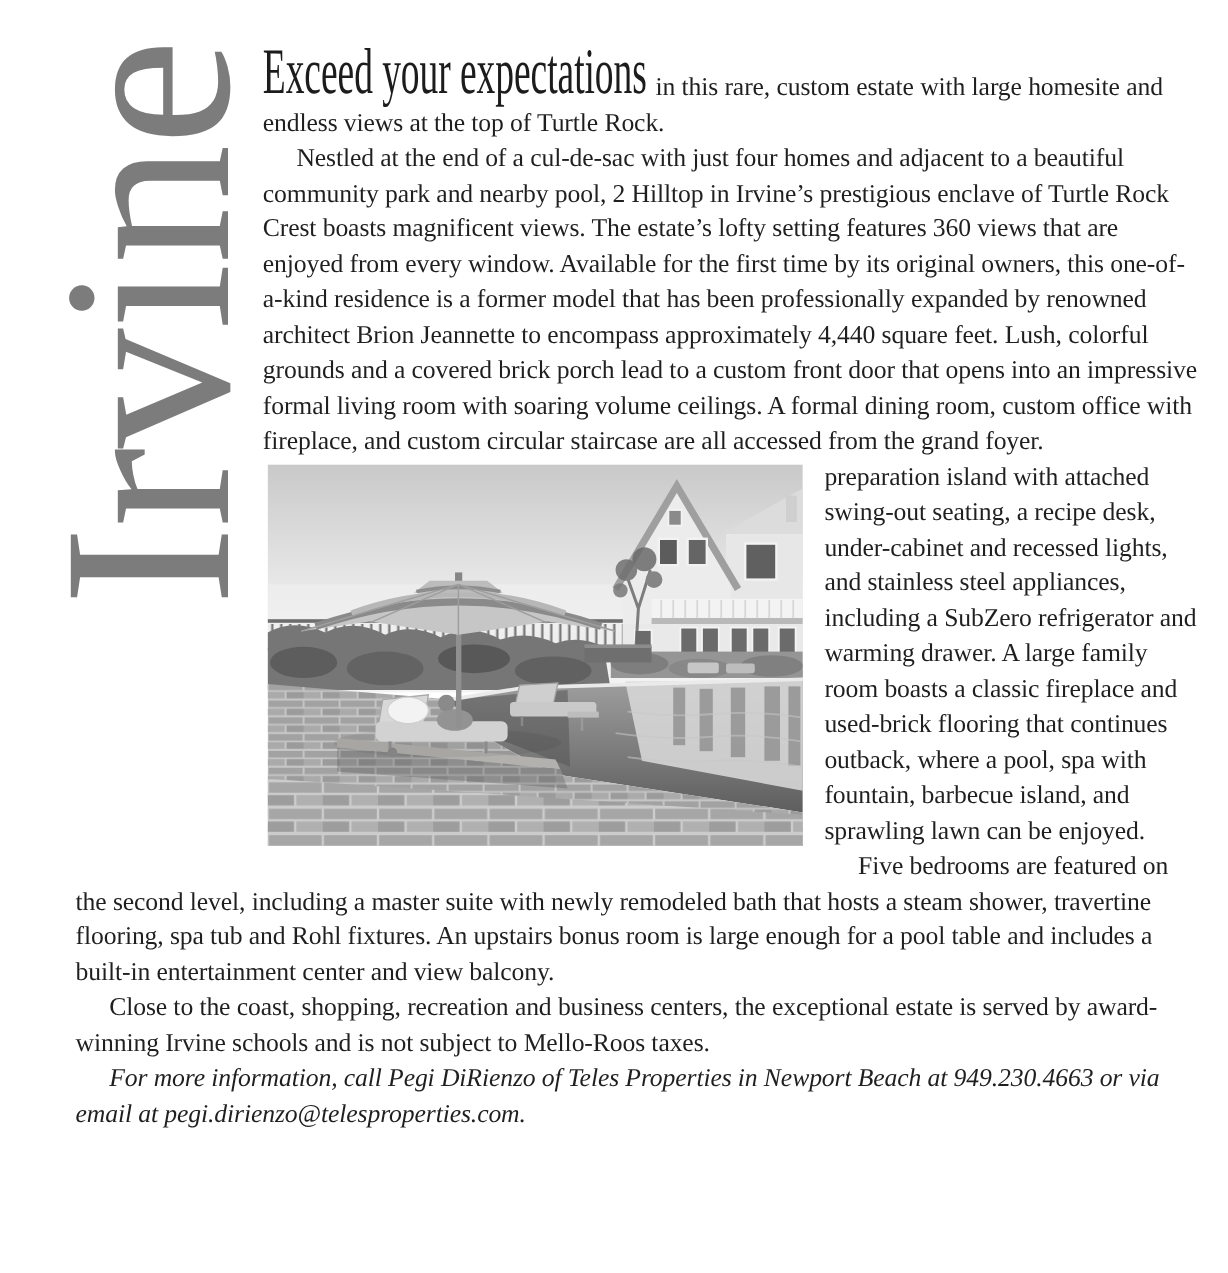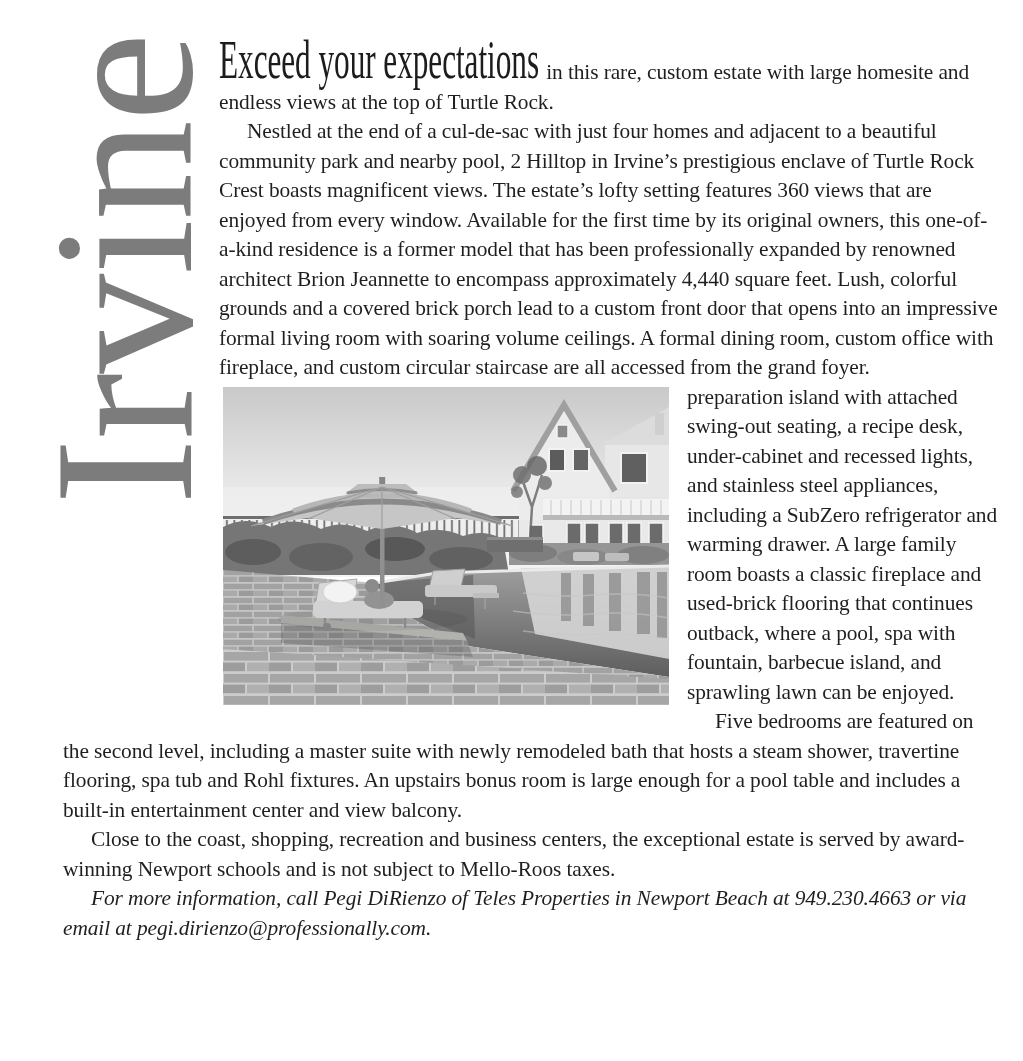--- a/index.html
+++ b/index.html
@@ -215,18 +215,18 @@
           <line x1="159" y1="100" x2="159" y2="142"></line>
                 <line x1="159" y1="100" x2="233" y2="132"></line>
           <line x1="159" y1="100" x2="290" y2="139"></line>
         </g>
       </g>
     </svg>
         </span> <span>preparation island with attached swing-out seating, a recipe desk, under-cabinet and recessed lights, and stainless steel appliances, including a SubZero refrigerator and warming drawer. A large family room boasts a classic fireplace and used-brick flooring that continues outback, where a pool, spa with fountain, barbecue island, and sprawling lawn can be enjoyed.</span></p>
 
     <p>Five bedrooms are featured on the second level, including a master suite with newly remodeled bath that hosts a steam shower, travertine flooring, spa tub and Rohl fixtures. An upstairs bonus room is large enough for a pool table and includes a built-in entertainment center and view balcony.</p>
 
-    <p>Close to the coast, shopping, recreation and business centers, the exceptional estate is served by award-winning Newport schools and is not subject to Mello-Roos taxes.</p>
-
-    <p class="note">For more information, call Pegi DiRienzo of Teles Properties in Newport Beach at 949.230.4663 or via email at pegi.dirienzo@professionally.com.</p>
+    <p>Close to the coast, shopping, recreation and business centers, the exceptional estate is served by award-winning Irvine schools and is not subject to Mello-Roos taxes.</p>
+
+    <p class="note">For more information, call Pegi DiRienzo of Teles Properties in Newport Beach at 949.230.4663 or via email at pegi.dirienzo@telesproperties.com.</p>
 
   </div>
 </div>
 
 </body></html>

